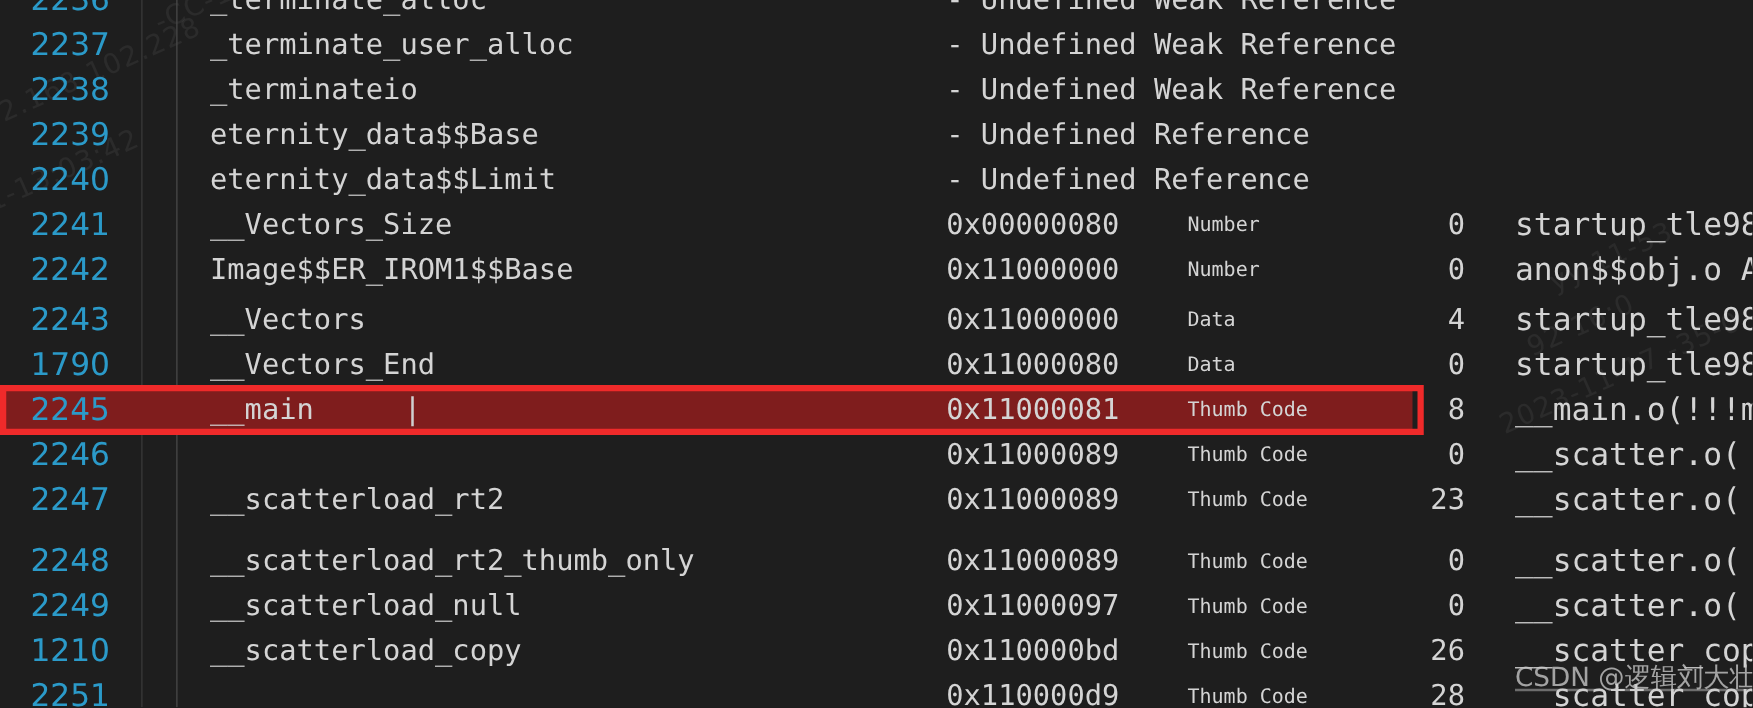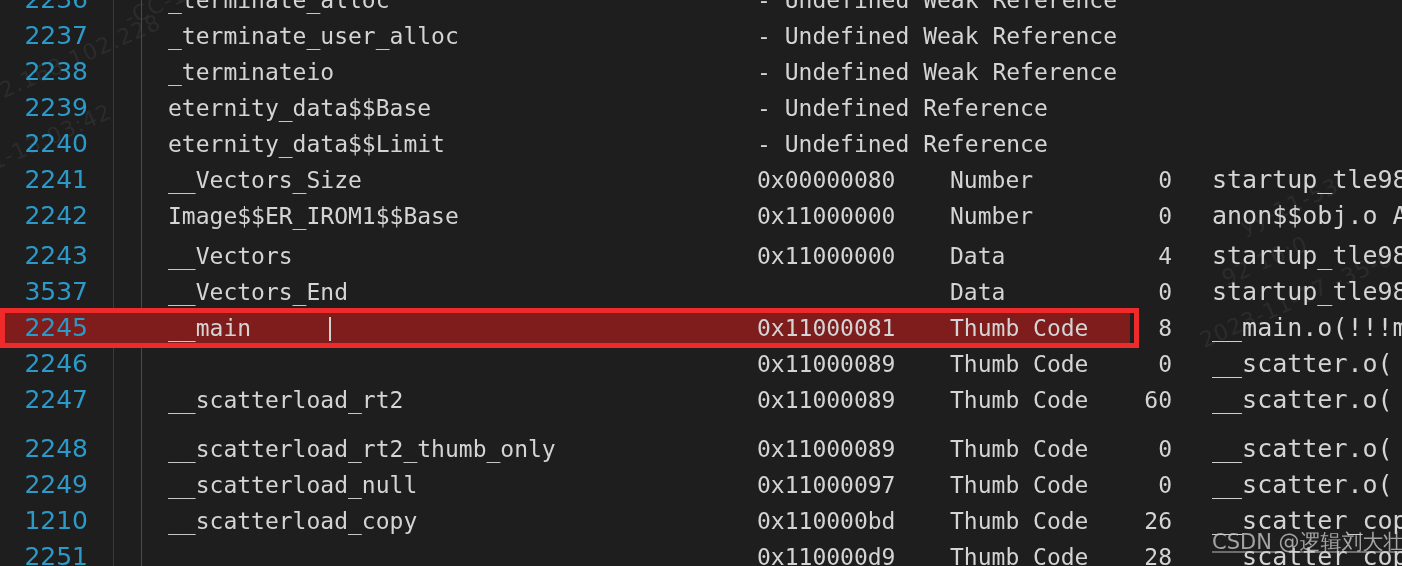--- a/index.html
+++ b/index.html
@@ -51,21 +51,21 @@
     text-align:right;
     color:#2b9ac9;
     font-size:25px;
     font-family:"DejaVu Sans","Liberation Sans",sans-serif;
   }
   
   .gutter-sep-1{position:absolute;left:113px;top:0;width:1px;height:566px;background:#3a3a3a;}
   .gutter-sep-2{position:absolute;left:141px;top:0;width:1px;height:566px;background:#4a4a4a;}
   .col-sym{position:absolute;left:168px;top:0;color:#d4d4d4;font-size:23px;}
   .col-addr{position:absolute;left:757px;top:0;color:#d4d4d4;font-size:23px;}
-  .col-type{position:absolute;left:950px;top:0;color:#d4d4d4;font-size:23px;}
+  .col-type{position:absolute;left:950px;top:0;color:#d4d4d4;font-size:16px;}
   .col-size{position:absolute;left:1100px;top:0;width:72px;text-align:right;color:#d4d4d4;font-size:23px;}
   .col-obj{position:absolute;left:1212px;top:0;color:#d4d4d4;font-size:25px;}
 
   
   .caret{
     position:absolute;
     left:329px;top:7px;
     width:2px;height:24px;
     background:#d0d0d0;
   }
@@ -157,22 +157,23 @@
       </div>
       <div class="row" style="margin-top: 4px;">
         <div class="ln">2243</div>
         <div class="col-sym">__Vectors</div>
         <div class="col-addr">0x11000000</div>
         <div class="col-type">Data</div>
         <div class="col-size">4</div>
         <div class="col-obj">startup_tle98</div>
       </div>
       <div class="row" style="margin-top: 0px;">
-        <div class="ln">3537</div>
+        <div class="ln">1790</div>
         <div class="col-sym">__Vectors_End</div>
+        <div class="col-addr">0x11000080</div>
         <div class="col-type">Data</div>
         <div class="col-size">0</div>
         <div class="col-obj">startup_tle98</div>
       </div>
       <div class="row current" style="margin-top: 0px;">
         <div class="ln">2245</div>
         <div class="col-sym">__main</div>
         <div class="col-addr">0x11000081</div>
         <div class="col-type">Thumb Code</div>
         <div class="col-size">8</div>
@@ -184,21 +185,21 @@
         <div class="col-addr">0x11000089</div>
         <div class="col-type">Thumb Code</div>
         <div class="col-size">0</div>
         <div class="col-obj">__scatter.o(</div>
       </div>
       <div class="row" style="margin-top: 0px;">
         <div class="ln">2247</div>
         <div class="col-sym">__scatterload_rt2</div>
         <div class="col-addr">0x11000089</div>
         <div class="col-type">Thumb Code</div>
-        <div class="col-size">60</div>
+        <div class="col-size">23</div>
         <div class="col-obj">__scatter.o(</div>
       </div>
       <div class="row" style="margin-top: 13px;">
         <div class="ln">2248</div>
         <div class="col-sym">__scatterload_rt2_thumb_only</div>
         <div class="col-addr">0x11000089</div>
         <div class="col-type">Thumb Code</div>
         <div class="col-size">0</div>
         <div class="col-obj">__scatter.o(</div>
       </div>

